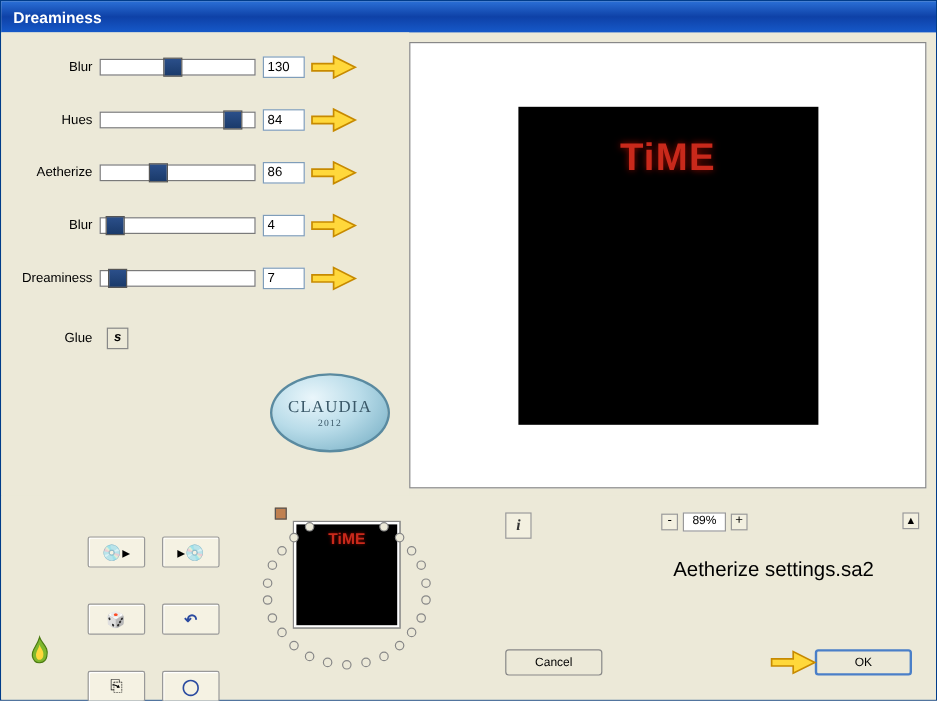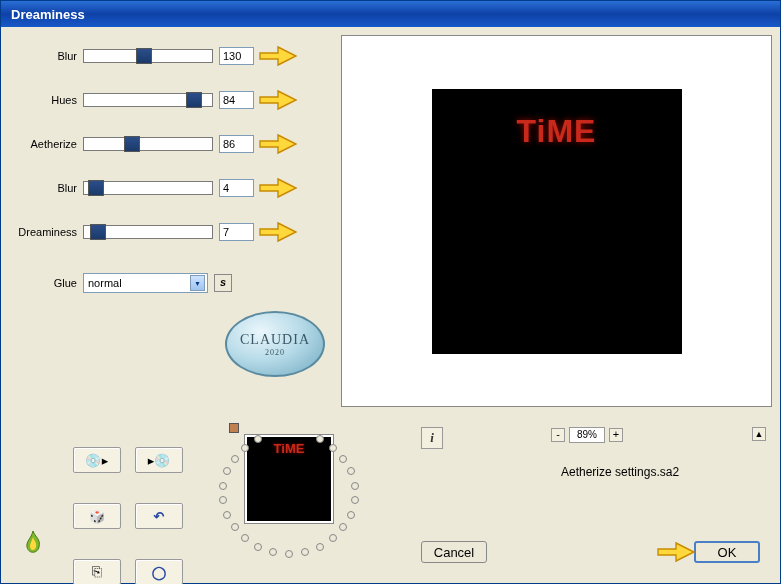--- a/index.html
+++ b/index.html
@@ -33,22 +33,22 @@
 .thumb-area { width: 200px; position: relative; margin-left: 30px; }
 .thumb-small { width: 10px; height: 10px; background: #c08050; border: 1px solid #555; position: absolute; top: 2px; left: 6px; }
 .thumb-preview { width: 88px; height: 88px; background: #000; border: 2px solid #fff; outline: 1px solid #888; position: absolute; top: 14px; left: 22px; }
 .thumb-preview .mini-text { position: absolute; top: 4px; left: 50%; transform: translateX(-50%); font-family: Impact, sans-serif; font-size: 13px; font-weight: 900; color: #c9291b; text-shadow: 0 0 3px #8a0a00;}
 .dot { width: 8px; height: 8px; border: 1px solid #888; border-radius: 50%; position: absolute; background:#ece9d8;}
 .info-btn { width: 22px; height: 22px; border: 1px solid #999; background: #f3f0e0; position: absolute; left: 420px; top: 14px; font-family: 'Times New Roman', serif; font-style: italic; font-weight: bold; font-size: 13px; text-align: center; line-height: 19px; color:#333;}
 .zoom-ctrls { position: absolute; left: 550px; top: 14px; display: flex; align-items: center; gap: 4px; }
 .zoom-btn { width: 14px; height: 14px; border: 1px solid #999; background: #f3f0e0; font-size: 11px; line-height: 11px; text-align: center; }
 .zoom-val { width: 36px; height: 16px; border: 1px solid #999; background: #fff; text-align: center; font-size: 10px; line-height: 14px; }
 .nav-btn { width: 14px; height: 14px; border: 1px solid #999; background: #f3f0e0; position: absolute; right: 14px; top: 14px; font-size:9px; text-align:center; line-height:12px;}
-.settings-name { position: absolute; left: 560px; top: 52px; font-size: 12px; }
-.dlg-btn { width: 66px; height: 22px; border: 1px solid #888; background: #ece9d8; border-radius: 3px; font-size: 13px; }
+.settings-name { position: absolute; left: 560px; top: 52px; font-size: 17px; }
+.dlg-btn { width: 81px; height: 22px; border: 1px solid #888; background: #ece9d8; border-radius: 3px; font-size: 10px; }
 .dlg-btn.ok { border: 2px solid #4a7fc8; }
 .cancel-pos { position: absolute; left: 420px; bottom: 20px; }
 .ok-pos { position: absolute; right: 20px; bottom: 20px; display:flex; align-items:center;justify-content:space-between; }
 .hand-ok { width: 40px; height: 22px; margin-right: -2px;}
 </style>
 </head>
 <body>
 
 <div class="window">
   <div class="titlebar">
@@ -108,38 +108,34 @@
             <div class="slider-thumb" style="left:6px"></div>
           </div>
         <input class="value-box" value="7" style="">
         <span class="hand"><svg viewBox="0 0 40 22">
               <path d="M2 8 L20 8 L20 2 L38 11 L20 20 L20 14 L2 14 Z" fill="#ffd83b" stroke="#c78a00" stroke-width="1.4"></path>
             </svg></span>
       </div>
 
       <div class="glue-row">
         <span class="slider-label">Glue</span>
-        <div class="glue-select">
-          <span>normal</span>
-          <span class="dd">▾</span>
-        </div>
         <div class="s-btn">s</div>
       </div>
     </div>
 
     <div class="preview-panel">
       <div class="preview-img">
         <div class="preview-text">TiME</div>
       </div>
     </div>
   </div>
 
   <div class="badge">
     <span>CLAUDIA</span>
-    <span style="font-size:8px">2020</span>
+    <span style="font-size:8px">2012</span>
   </div>
 
   <div class="bottom">
     <div class="btn-grid">
       <div class="btn-row">
         <div class="small-btn" title="💿▶">💿▸</div>
         <div class="small-btn" title="▶💿">▸💿</div>
       </div>
       <div class="btn-row">
         <div class="small-btn" title="🎲">🎲</div>

